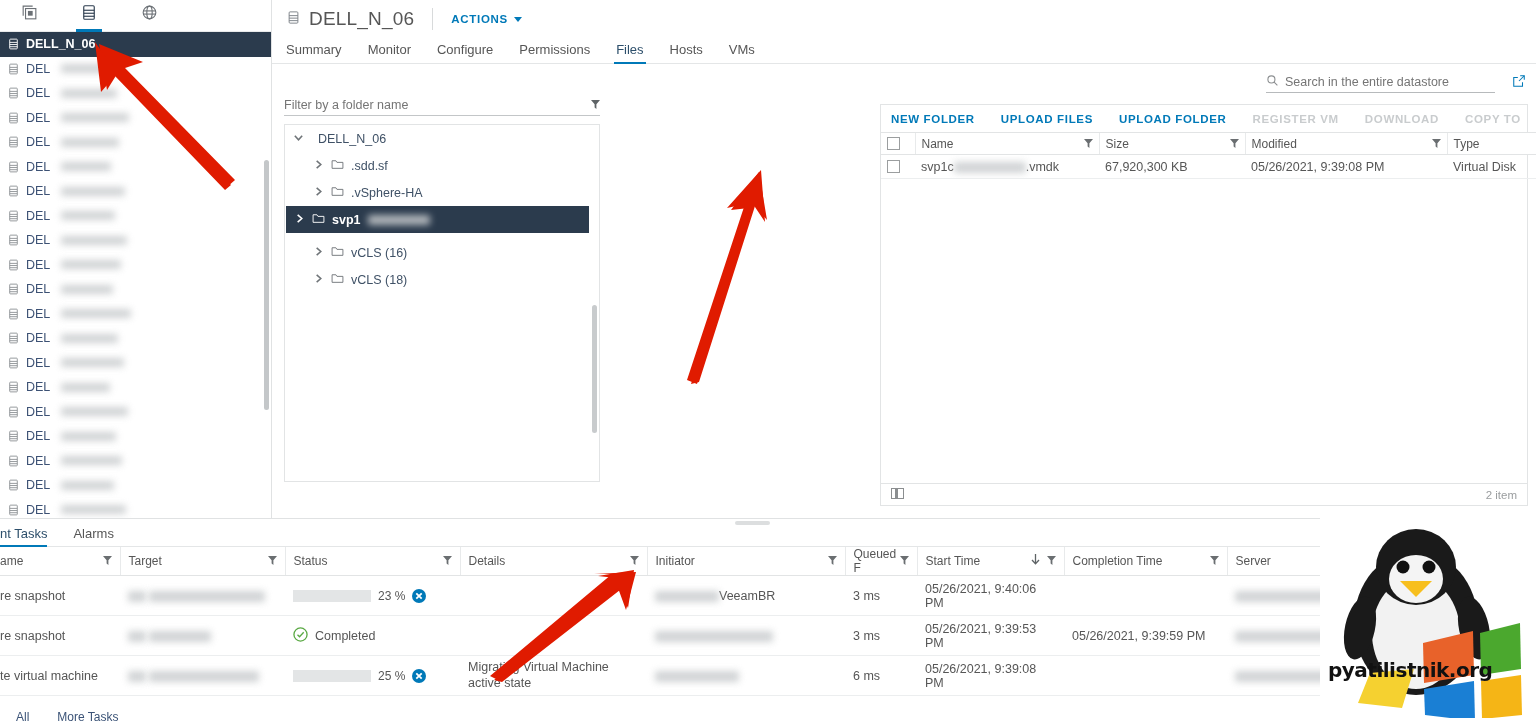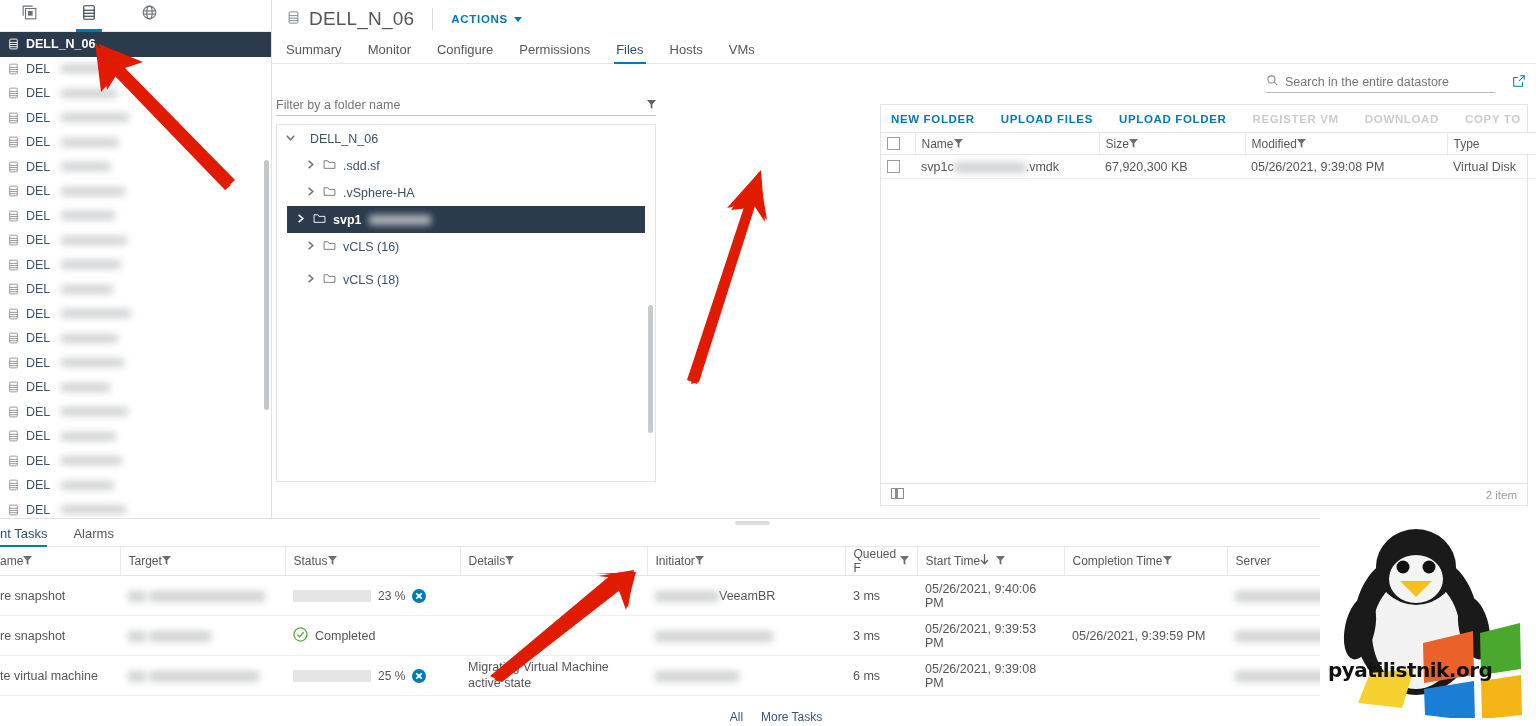--- a/index.html
+++ b/index.html
@@ -52,21 +52,21 @@
   
   #search-wrap { position:absolute; right:10px; top:70px; width:260px; height:24px;
      display:flex; align-items:center; gap:17px; }
   #search-box { flex:1; display:flex; align-items:center; gap:6px;
      border-bottom:1px solid #b7babc; height:22px; }
   #search-input { border:0; outline:0; background:transparent; font-size:12.5px; color:#9a9d9f;
      width:100%; font-family:"Liberation Sans", sans-serif; }
   #popout-icon { cursor:pointer; }
 
   
-  #folder-panel { position:absolute; left:4px; top:94px; width:380px; height:412px; }
+  #folder-panel { position:absolute; left:12px; top:94px; width:316px; height:412px; }
   #filter-row { display:flex; align-items:center; height:22px; border-bottom:1px solid #c3c6c8; }
   #filter-input { flex:1; border:0; outline:0; background:transparent; font-size:12.5px;
      color:#a4a7a9; font-family:"Liberation Sans", sans-serif; }
   .funnel { width:9px; height:9px; cursor:pointer; }
   #tree-box { margin-top:8px; height:358px; border:1px solid #e2e4e5; background:#fff;
      position:relative; overflow:hidden; }
   .tree-row { height:27px; display:flex; align-items:center; gap:7px; font-size:12.5px;
      color:#3f5166; cursor:pointer; padding-right:6px; }
   .tree-row.selected { background:#2b3b4d; color:#fff; font-weight:bold; }
   .chev { width:11px; height:11px; flex:0 0 auto; }
@@ -85,21 +85,21 @@
   .tb-btn { cursor:pointer; color:#0079b8; white-space:nowrap; }
   .tb-btn.disabled { color:#c9ccce; cursor:default; }
 
   table.grid { width:100%; border-collapse:collapse; table-layout:fixed; }
   table.grid th { font-size:12px; font-weight:normal; color:#565656; text-align:left;
      height:22px; border-top:1px solid #e2e4e5; border-bottom:1px solid #e2e4e5;
      background:#fff; padding:0 6px; position:relative; }
   table.grid th + th { border-left:1px solid #e8eaeb; }
   table.grid td { font-size:12.5px; color:#565656; height:24px; padding:0 6px;
      border-bottom:1px solid #eceeef; white-space:nowrap; overflow:hidden; }
-  .th-inner { display:flex; align-items:center; }
+  .th-inner { display:flex; align-items:center; justify-content:space-between; }
   .cbx { width:13px; height:13px; border:1px solid #9b9e9f; background:#fff; display:block;
      cursor:pointer; }
   .col-cbx { width:34px; }
   #files-footer { position:absolute; left:0; right:0; bottom:0; height:22px;
      border-top:1px solid #e2e4e5; display:flex; align-items:center;
      justify-content:space-between; padding:0 10px; font-size:11.5px; color:#9a9d9f; }
   #split-icon { width:13px; height:11px; cursor:pointer; }
 
   
   #task-pane { position:absolute; left:0; top:518px; right:0; bottom:0; background:#fff;
@@ -119,22 +119,22 @@
   table.tasks th + th { border-left:1px solid #e8eaeb; }
   table.tasks td { font-size:12.5px; color:#565656; height:40px; padding:0 8px;
      border-bottom:1px solid #eceeef; vertical-align:middle; }
   .progress-wrap { display:flex; align-items:center; gap:7px; }
   .bar-track { width:78px; height:12px; background:#e3e5e6; position:relative; }
   .bar-fill { height:100%; background:#0079b8; }
   .pct { font-size:12px; color:#565656; }
   .cancel-x { width:14px; height:14px; cursor:pointer; }
   .completed { display:flex; align-items:center; gap:7px; }
   #bottom-links { position:absolute; left:0; bottom:0; height:18px; width:100%;
-     display:flex; align-items:center; gap:18px; padding-left:16px; font-size:12px;
-     color:#3b5377;justify-content:center; }
+     display:flex; align-items:center; gap:28px; padding-left:16px; font-size:12px;
+     color:#3b5377; }
   #bottom-links span { cursor:pointer; }
 
   
   #watermark { position:absolute; right:0; bottom:0; width:216px; height:211px;
      background:#fff; display:flex; align-items:center; justify-content:center; }
   #wm-text { position:absolute; left:8px; bottom:44px; font-family:"DejaVu Sans", sans-serif;
      font-weight:bold; font-size:20px; color:#111; letter-spacing:-.5px; }
 
   
   .arrow { position:absolute; pointer-events:none; }
@@ -457,31 +457,31 @@
           </div>
           <div class="tree-row" style="padding-left: 28px;">
             <span><svg class="chev" viewBox="0 0 12 12" fill="none" stroke="#6f7478" stroke-width="1.7">
                 <polyline points="4,2 8.5,6 4,10"></polyline>
               </svg></span>
             <span><svg width="13" height="12" viewBox="0 0 24 22" fill="none" stroke="#6f7478" stroke-width="1.7">
     <path d="M2 5 L9 5 L11 8 L22 8 L22 19 L2 19 Z"></path>
               </svg></span>
             <span>.vSphere-HA</span>
           </div>
-          <div class="tree-row selected" style="padding-left: 8px; margin-left: 10px; margin-right: 10px;">
+          <div class="tree-row selected" style="padding-left: 8px; margin-left: 1px; margin-right: 10px;">
             <span><svg class="chev" viewBox="0 0 12 12" fill="none" stroke="#ffffff" stroke-width="1.7">
                 <polyline points="4,2 8.5,6 4,10"></polyline>
               </svg></span>
             <span><svg width="13" height="12" viewBox="0 0 24 22" fill="none" stroke="#ffffff" stroke-width="1.7">
     <path d="M2 5 L9 5 L11 8 L22 8 L22 19 L2 19 Z"></path>
               </svg></span>
             <span>svp1</span>
             <span class="blur" style="width:62px;height:10px"></span>
           </div>
-          <div class="tree-row" style="padding-left: 28px;">
+          <div class="tree-row" style="padding-left: 28px; align-items: flex-end;">
             <span><svg class="chev" viewBox="0 0 12 12" fill="none" stroke="#6f7478" stroke-width="1.7">
                 <polyline points="4,2 8.5,6 4,10"></polyline>
               </svg></span>
             <span><svg width="13" height="12" viewBox="0 0 24 22" fill="none" stroke="#6f7478" stroke-width="1.7">
     <path d="M2 5 L9 5 L11 8 L22 8 L22 19 L2 19 Z"></path>
               </svg></span>
             <span>vCLS (16)</span>
           </div>
           <div class="tree-row" style="padding-left: 28px; align-items: flex-end;">
             <span><svg class="chev" viewBox="0 0 12 12" fill="none" stroke="#6f7478" stroke-width="1.7">

